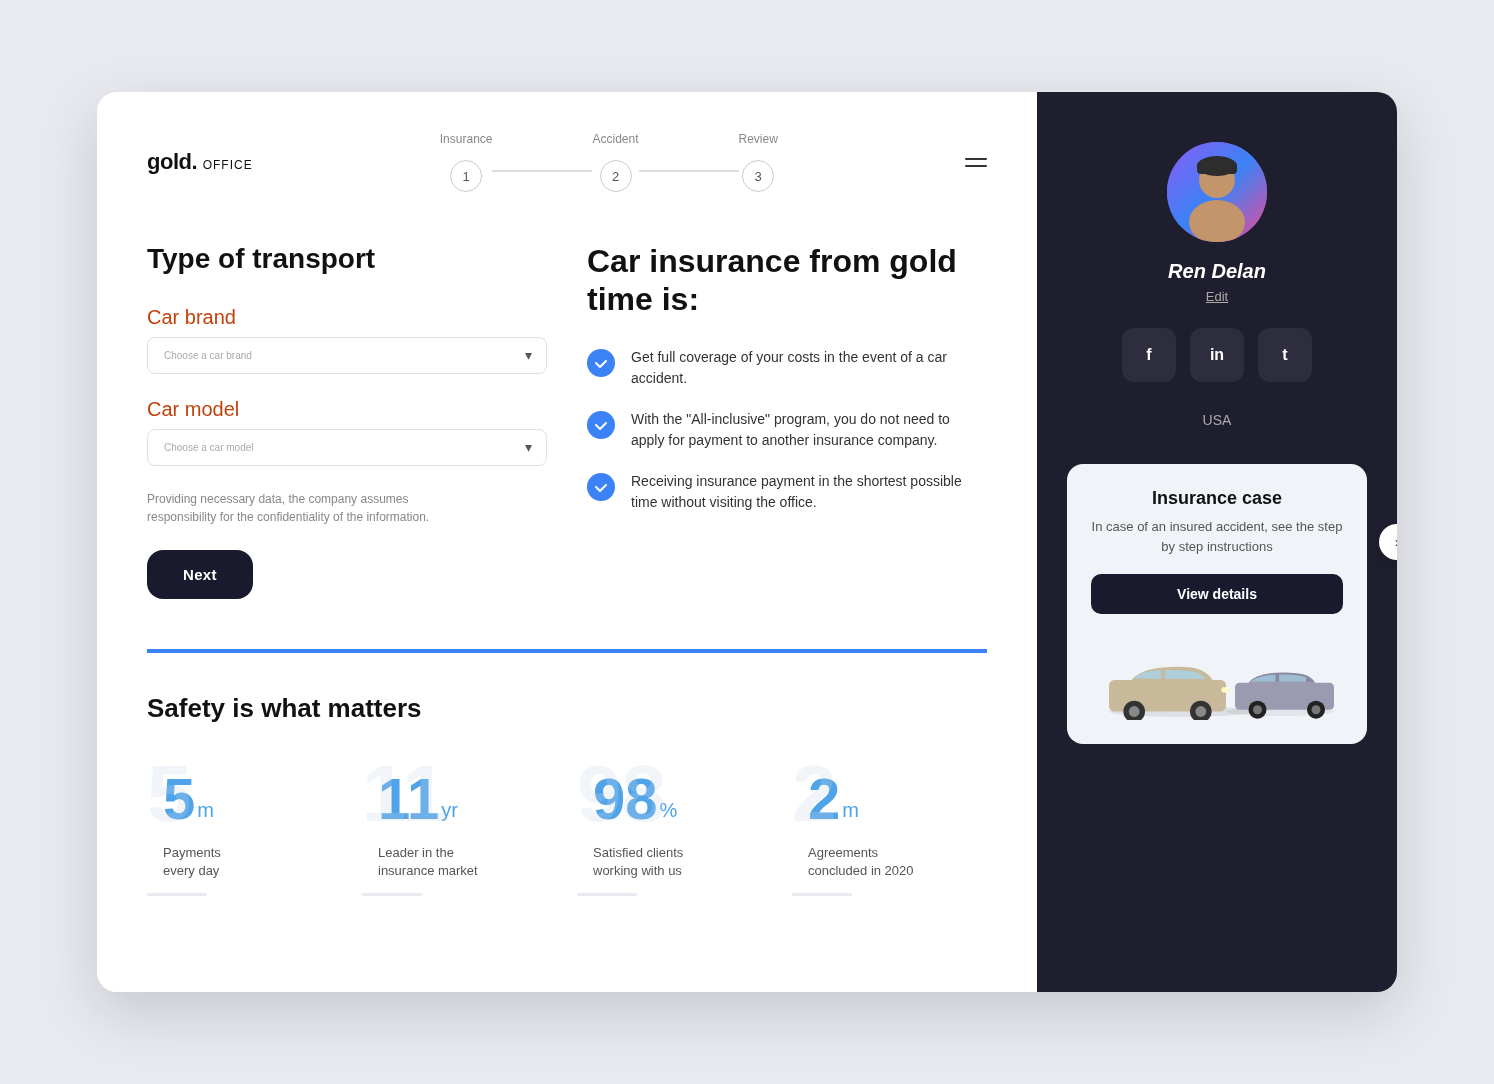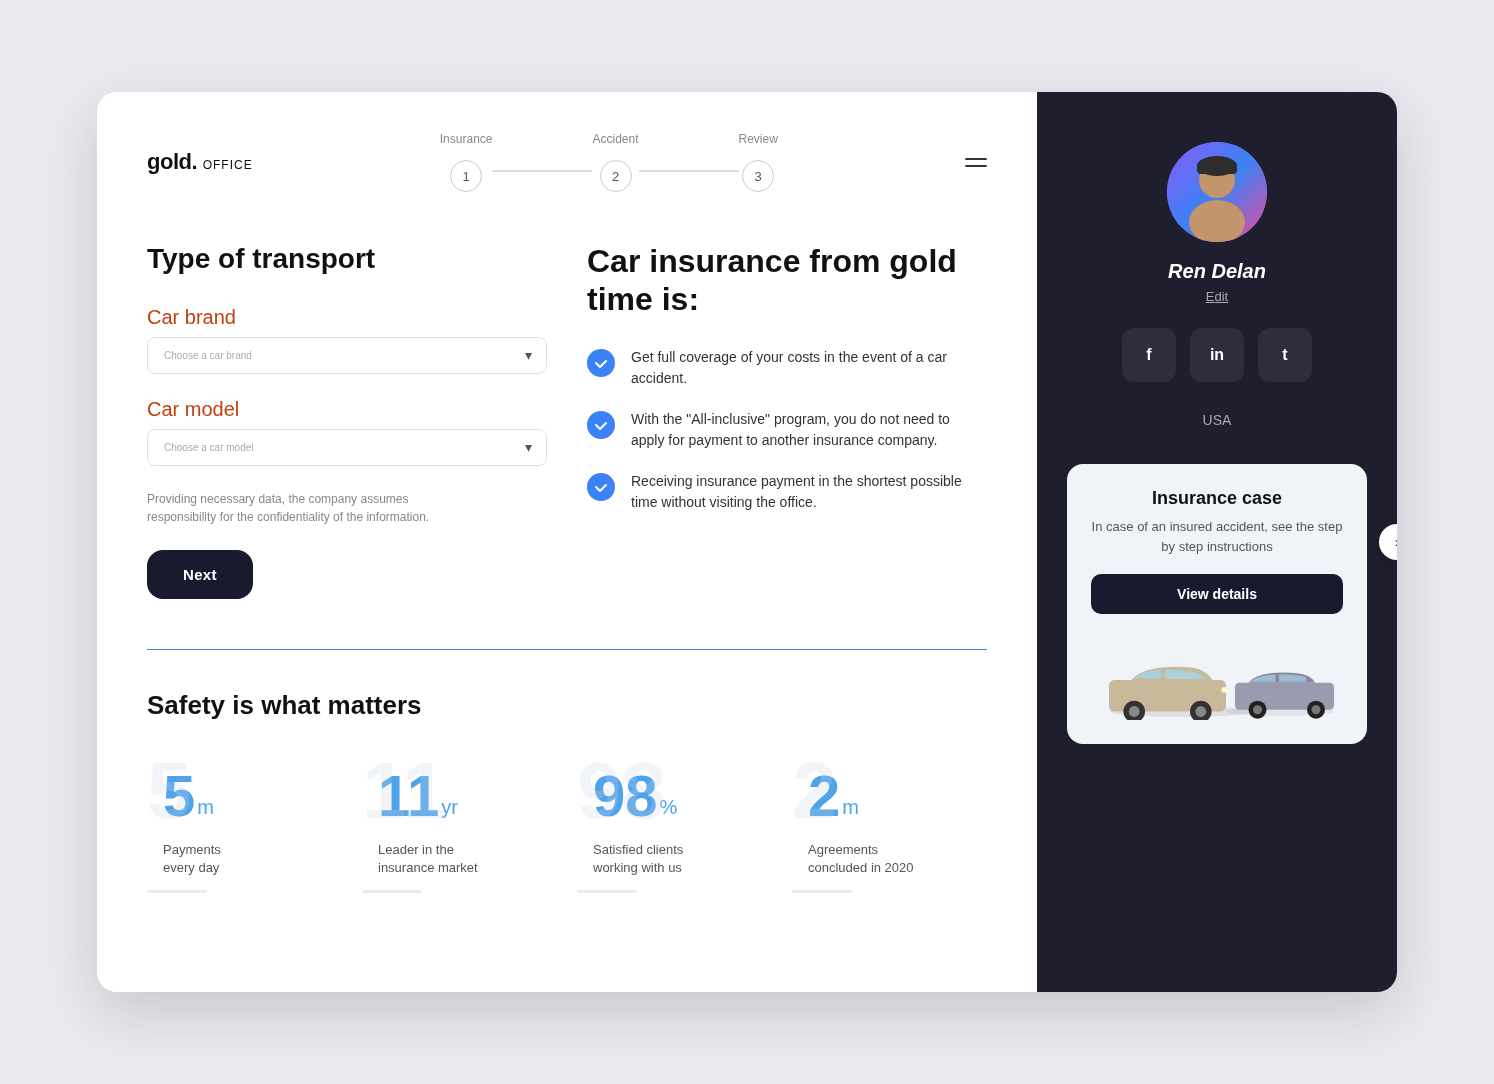--- a/index.html
+++ b/index.html
@@ -226,21 +226,21 @@
     }
 
     .feature-text {
       font-size: 14px;
       color: #333;
       line-height: 1.5;
     }
 
     
     .stats-section {
-      border-top: 1px solid #3b82f6;
+      border-top: 4px solid #3b82f6;
       padding-top: 40px;
     }
 
     .stats-section h3 {
       font-size: 26px;
       font-weight: 700;
       color: #111;
       margin-bottom: 30px;
     }
 

